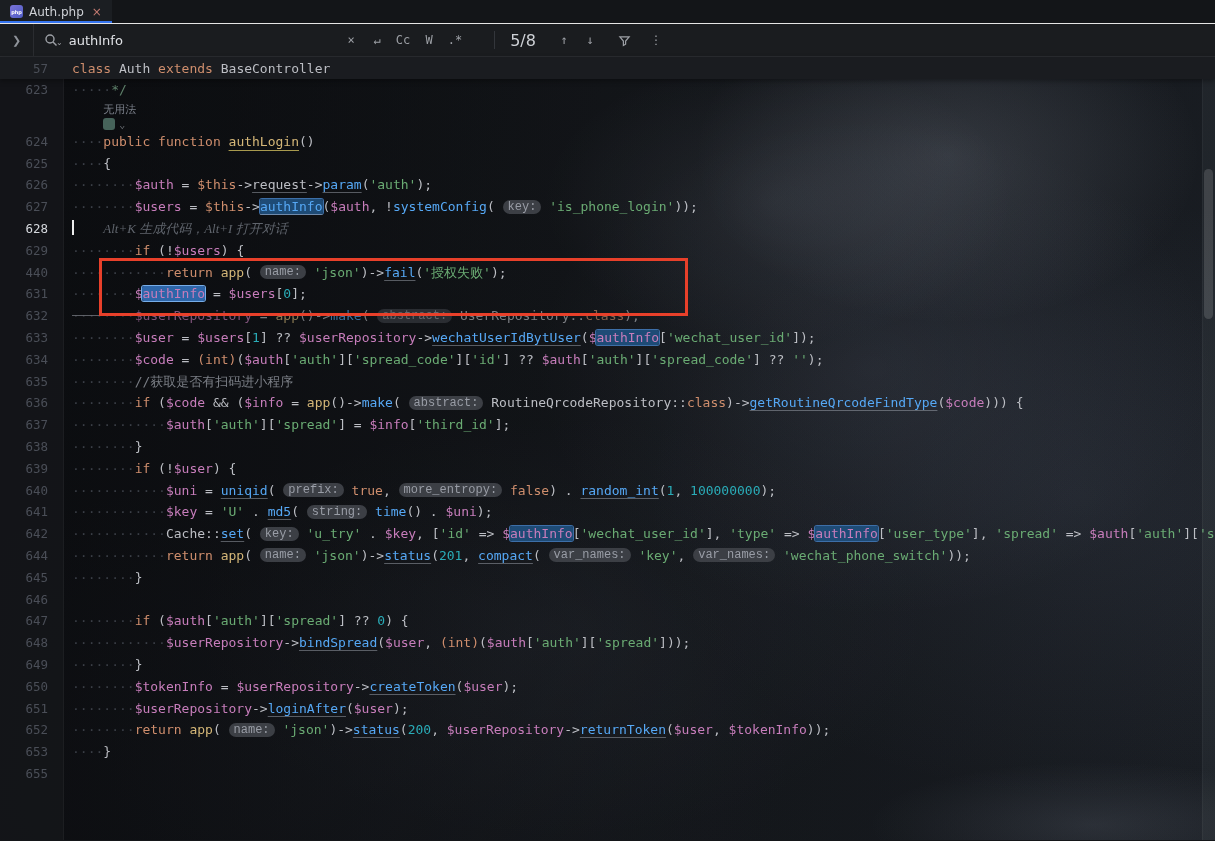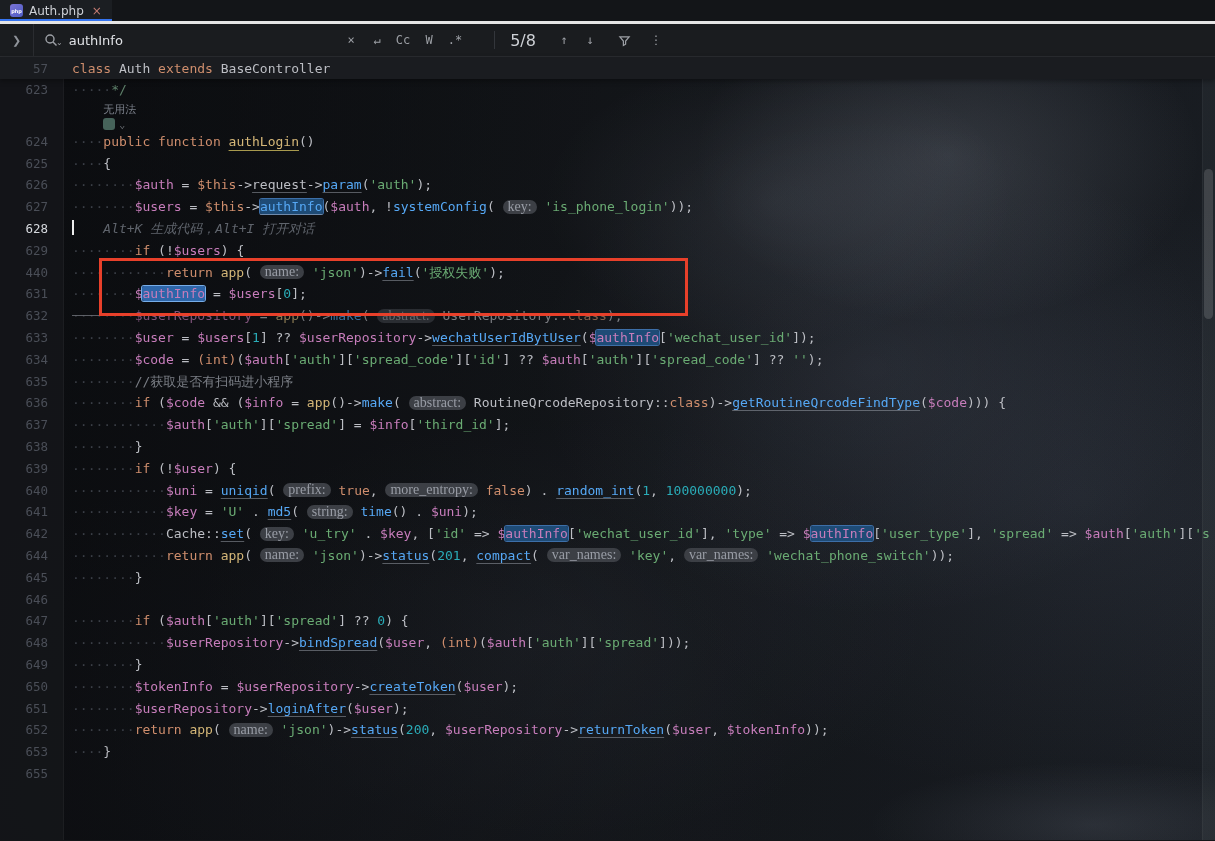--- a/index.html
+++ b/index.html
@@ -3,21 +3,21 @@
 <meta charset="utf-8">
 <style>
   * { box-sizing: border-box; margin: 0; padding: 0; }
   html,body { background:#000; }
   body { width:1215px; height:841px; overflow:hidden;
          font-family:"DejaVu Sans", "Liberation Sans", sans-serif; }
 
   .app { position:relative; width:1215px; height:841px; background:#141619; overflow:hidden; }
 
   
-  .tabbar { height:24px; background:#131518; border-bottom:3px solid #e5e5e5;
+  .tabbar { height:24px; background:#131518; border-bottom:1px solid #e5e5e5;
             display:flex; align-items:stretch; }
   .tab { display:flex; align-items:center; gap:6px; padding:0 10px;
          background:#1b1e22; position:relative; cursor:pointer; }
   .tab::after { content:''; position:absolute; left:0; right:0; bottom:0; height:2px;
                 background:var(--accent); }
   .phpicon { width:13px; height:13px; border-radius:3px;
              background:linear-gradient(135deg,#7b74d8,#4e5cc4);
              display:flex; align-items:center; justify-content:center;
              color:#fff; font-size:5px; font-weight:bold; }
   .tabtitle { font-size:12px; color:#ced1d6; }
@@ -78,29 +78,29 @@
   .tk.var  { color:var(--vr); }
   .tk.str  { color:var(--str); }
   .tk.num  { color:var(--num); }
   .tk.fn   { color:var(--fnb);margin-top:32px; }
   .tk.fny  { color:var(--fny); }
   .tk.prop { color:var(--fg); }
   .tk.cls  { color:var(--fg); }
   .tk.cmt  { color:var(--cmt); }
   .tk.doc  { color:var(--doc); }
   .tk.ws   { color:#3a3e46; }
-  .tk.hint { color:var(--hint); font-style:italic; }
+  .tk.hint { color:var(--hint); font-style:italic;font-family:Liberation Serif, serif; }
   .tk.cv   { color:#787d87; font-size:11px; }
   .tk.cvchev { color:#6f737a; font-size:10px; }
   .tk.cvavatar { display:inline-block; width:12px; height:12px; border-radius:3px;
                  background:#46635a; vertical-align:middle; margin-right:4px; }
   .u  { text-decoration:underline; text-decoration-color:rgba(160,165,175,.5); text-underline-offset:3px; }
   .uy { text-decoration:underline; text-decoration-color:#a89a4e; text-underline-offset:4px; }
   .tk.inlay { display:inline-block; background:var(--inlaybg); color:var(--inlaytx);
-              font-family:Liberation Serif, serif; font-size:14px;
+              font-family:Liberation Mono, monospace; font-size:12px;
               line-height:14px; padding:0 5px; border-radius:7px; vertical-align:middle;
               transform:translateY(-1px); }
   .m  { background:var(--matchbg); box-shadow:0 0 0 1px #3d6fa8; border-radius:2px; }
   .mc { background:var(--matchcur); box-shadow:0 0 0 1px #77ade8; border-radius:2px; color:#e8f2fc; }
   .row.strike .codeln .tk { text-decoration-line:line-through;
               text-decoration-color:rgba(185,190,200,.75); opacity:.62; }
   .tk.caret { display:inline-block; width:2px; height:15px; background:#ececec;
               vertical-align:-2px; margin-right:-2px; animation:blink 1.1s step-end infinite; }
   @keyframes blink { 50% { opacity:0; } }
 

